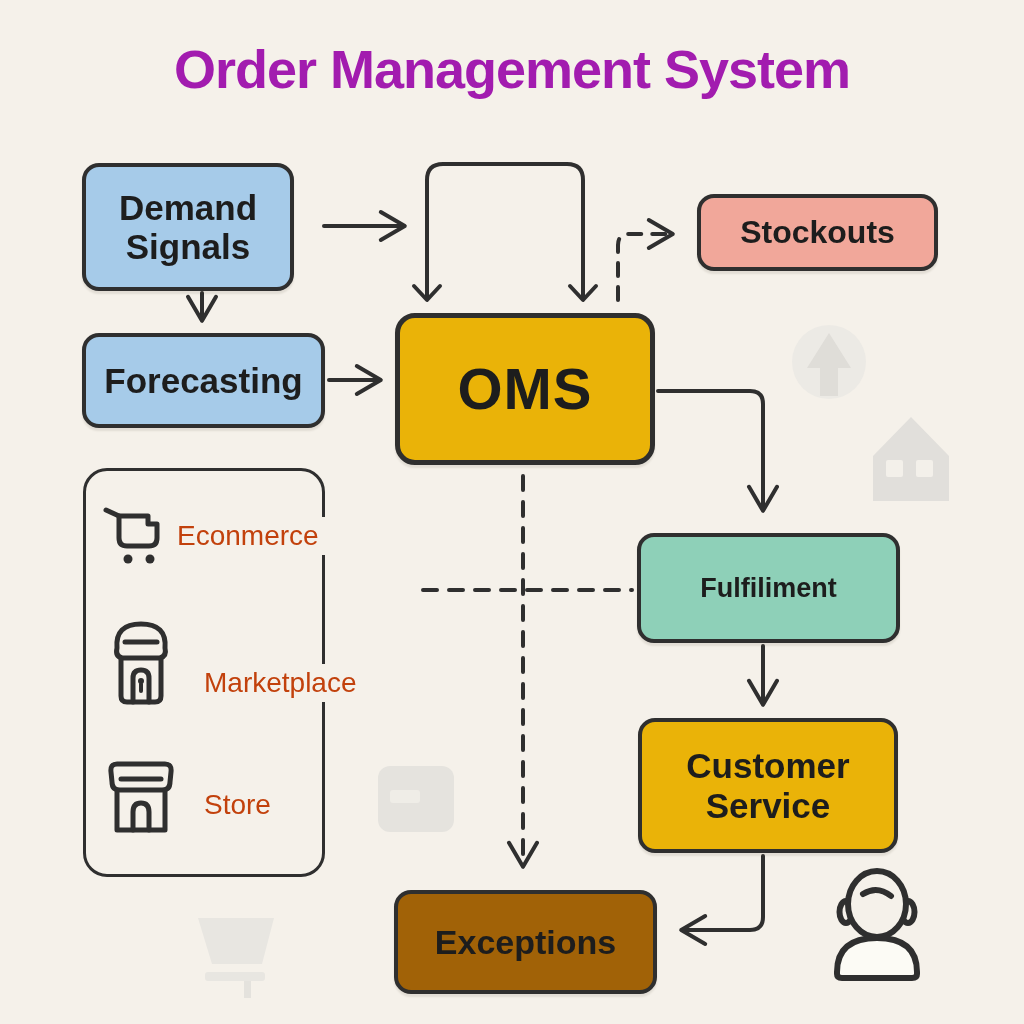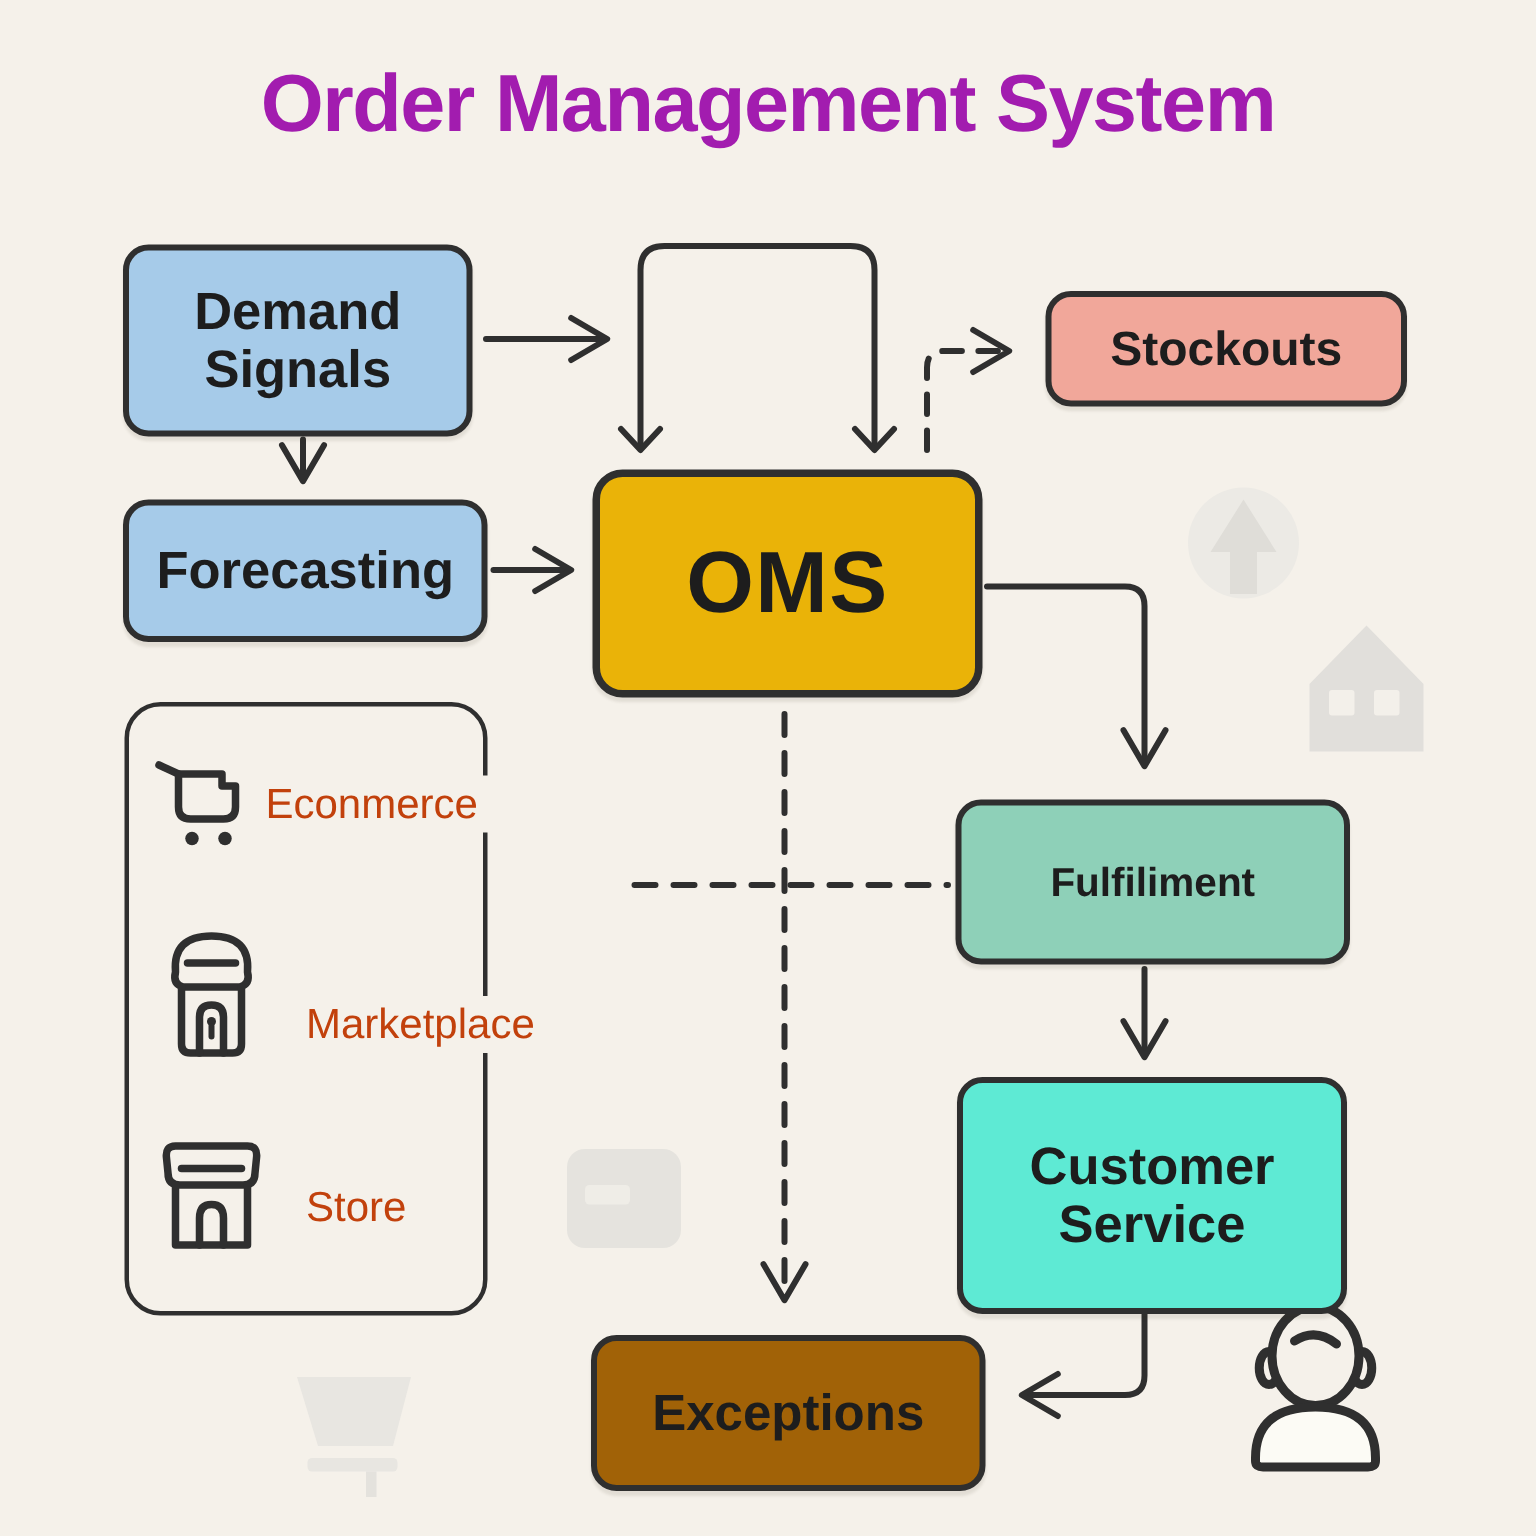--- a/index.html
+++ b/index.html
@@ -111,41 +111,41 @@
       <ellipse cx="13" cy="44" rx="6.5" ry="11"></ellipse>
       <ellipse cx="75" cy="44" rx="6.5" ry="11"></ellipse>
       <ellipse cx="44" cy="36" rx="29" ry="33" fill="#f5f1ea"></ellipse>
       <path d="M30 26 Q44 17 58 28"></path>
       <path d="M4 104 Q4 70 44 70 Q84 70 84 104 L84 106 Q84 110 79 110 H9 Q4 110 4 106 Z" fill="#fcfbf5"></path>
     </g>
   </svg>
 
   <h1 class="title">Order Management System</h1>
 
-  <div class="node" style="left: 82px; top: 163px; width: 233px; height: 128px; font-size: 35px; padding: 0px 26px; background: rgb(166, 203, 233);">
+  <div class="node" style="left: 82px; top: 163px; width: 212px; height: 128px; font-size: 35px; padding: 0px 26px; background: rgb(166, 203, 233);">
     <span>Demand Signals</span>
   </div>
 
   <div class="node" style="left: 82px; top: 333px; width: 243px; height: 95px; font-size: 35px; background: rgb(166, 203, 233);">
     <span>Forecasting</span>
   </div>
 
   <div class="node" style="left: 395px; top: 313px; width: 260px; height: 152px; font-size: 58px; letter-spacing: 1px; border-width: 5px; border-radius: 20px; background: #eab308;">
     <span>OMS</span>
   </div>
 
   <div class="node" style="left: 697px; top: 194px; width: 241px; height: 77px; font-size: 32px; background: rgb(241, 167, 154);">
     <span>Stockouts</span>
   </div>
 
   <div class="node" style="left: 637px; top: 533px; width: 263px; height: 110px; font-size: 27px; background: rgb(142, 208, 184);">
     <span>Fulfiliment</span>
   </div>
 
-  <div class="node" style="left: 638px; top: 718px; width: 260px; height: 158px; font-size: 35px; padding: 0px 40px; background: #5eead4;">
+  <div class="node" style="left: 638px; top: 718px; width: 260px; height: 135px; font-size: 35px; padding: 0px 40px; background: #eab308;">
     <span>Customer Service</span>
   </div>
 
   <div class="node" style="left: 394px; top: 890px; width: 263px; height: 104px; font-size: 34px; background: #a16207;">
     <span>Exceptions</span>
   </div>
 
   <div class="panel" style="left:83px;top:468px;width:242px;height:409px;"></div>
 
   <span class="chan-label" style="left:170px;top:536px;">Econmerce</span>

